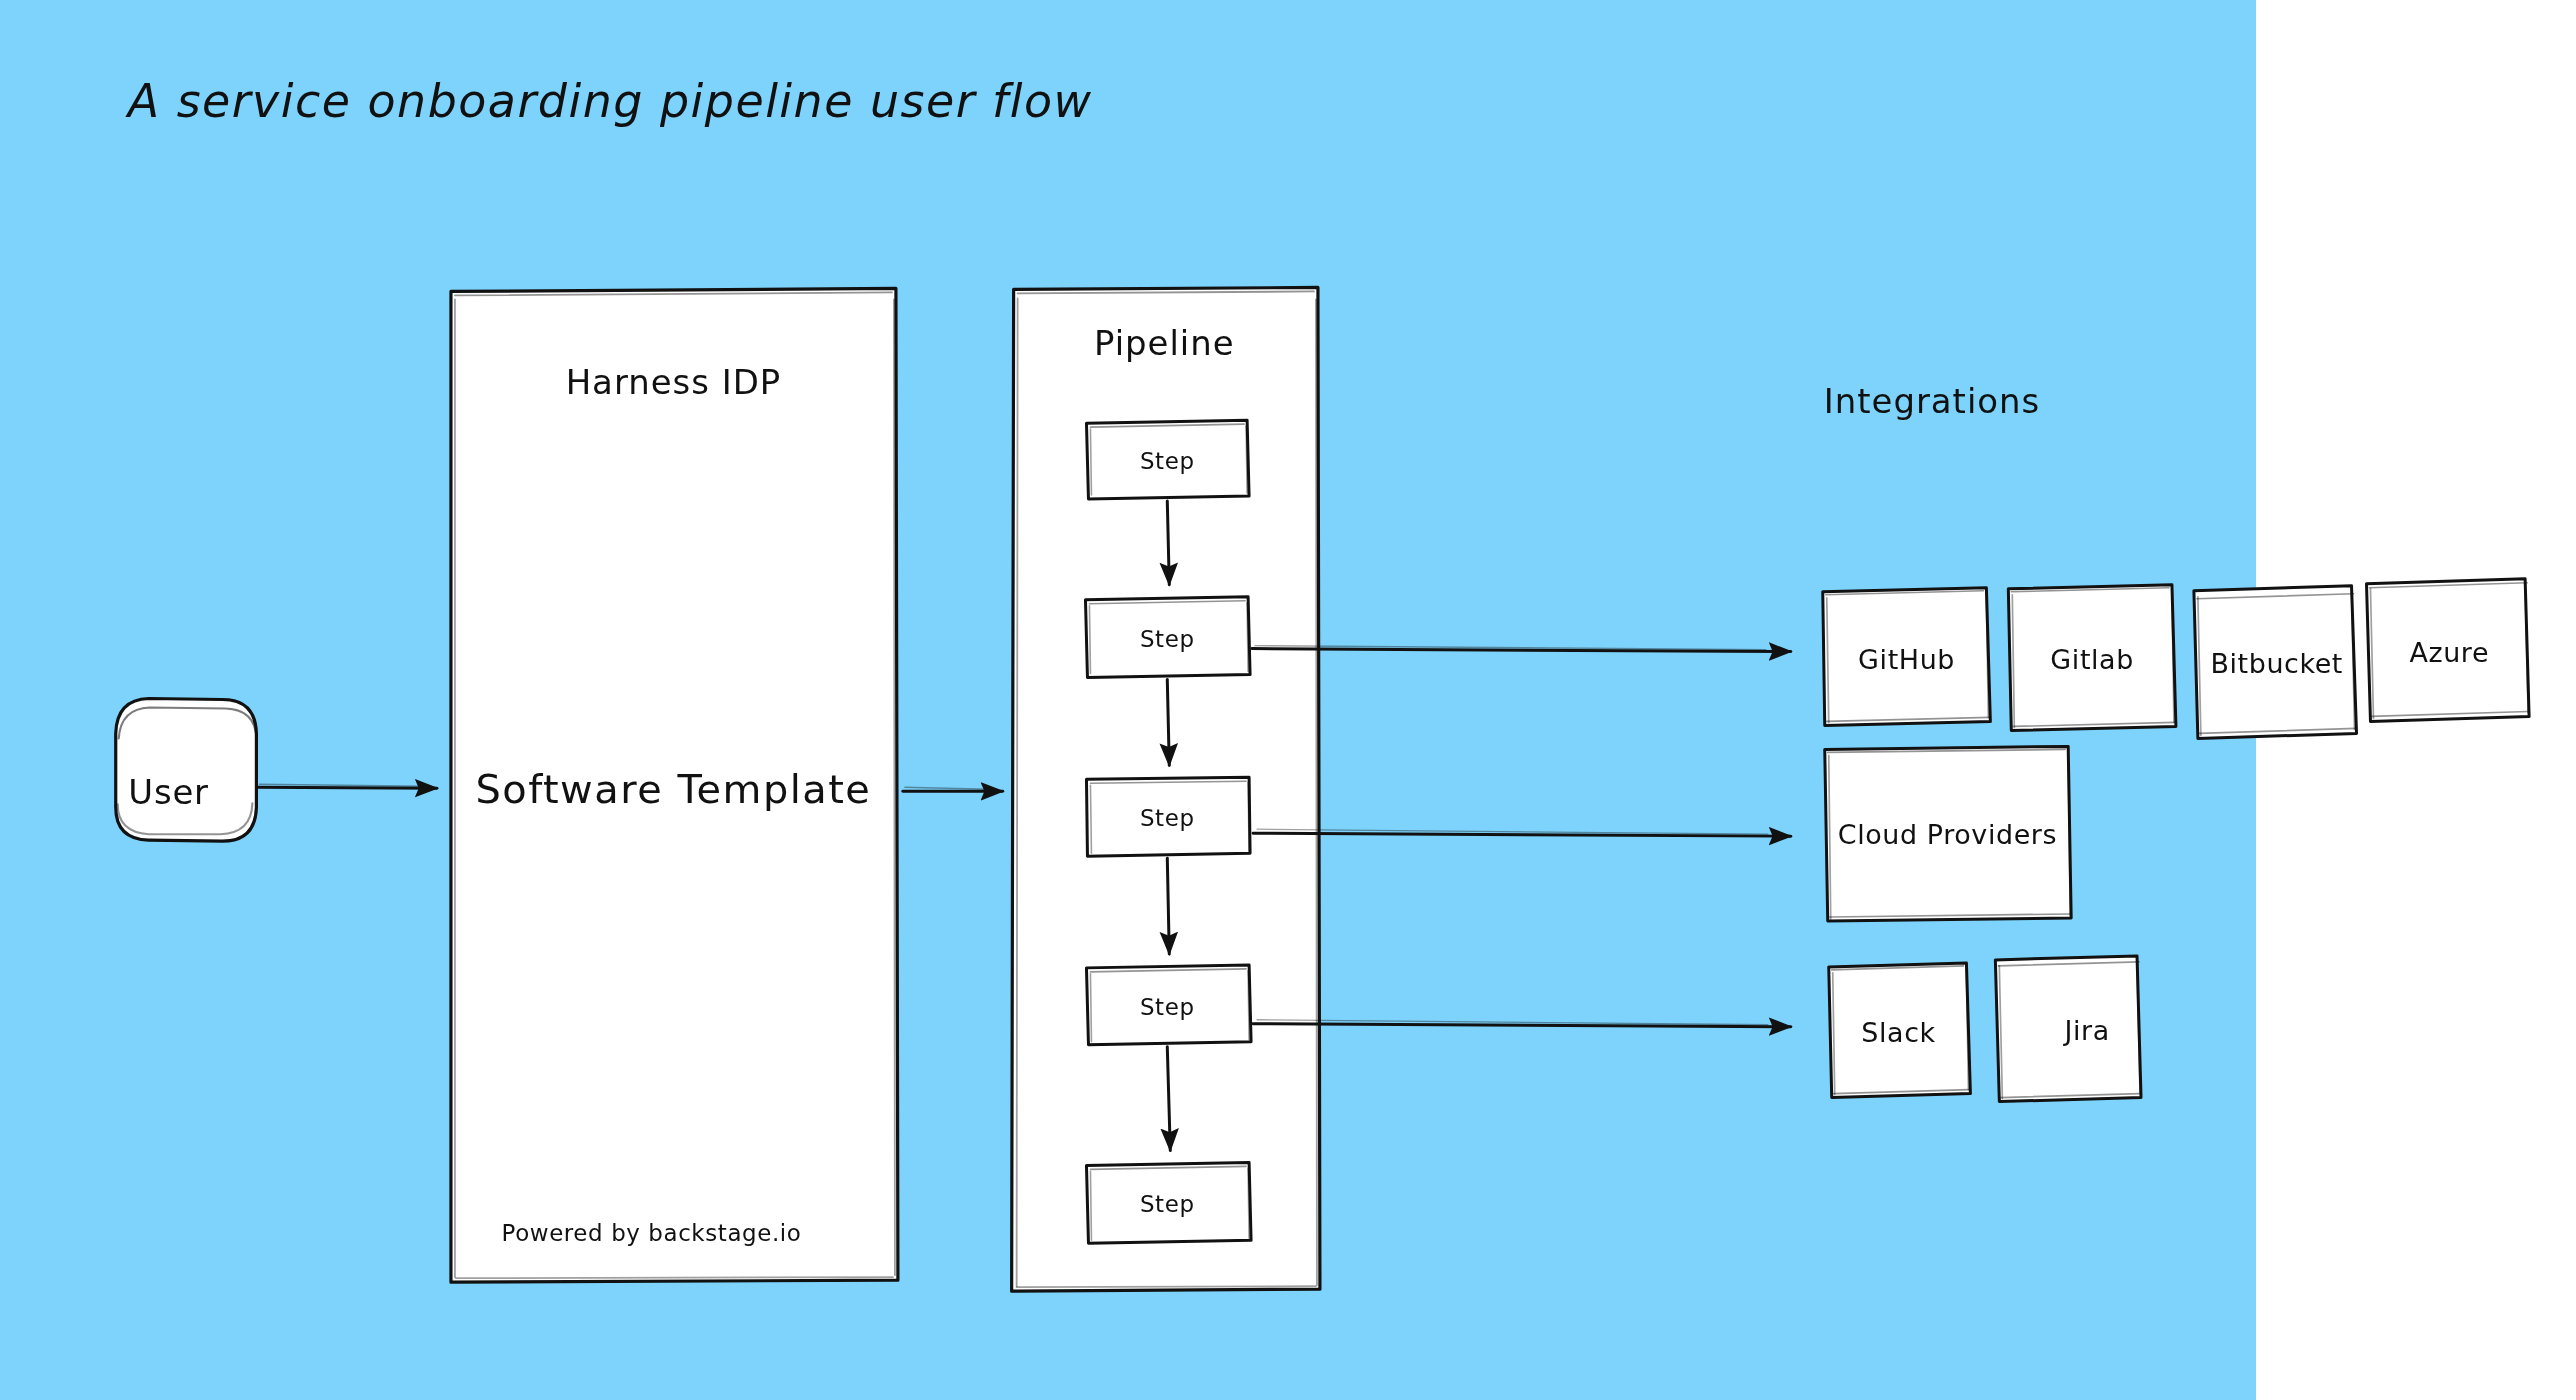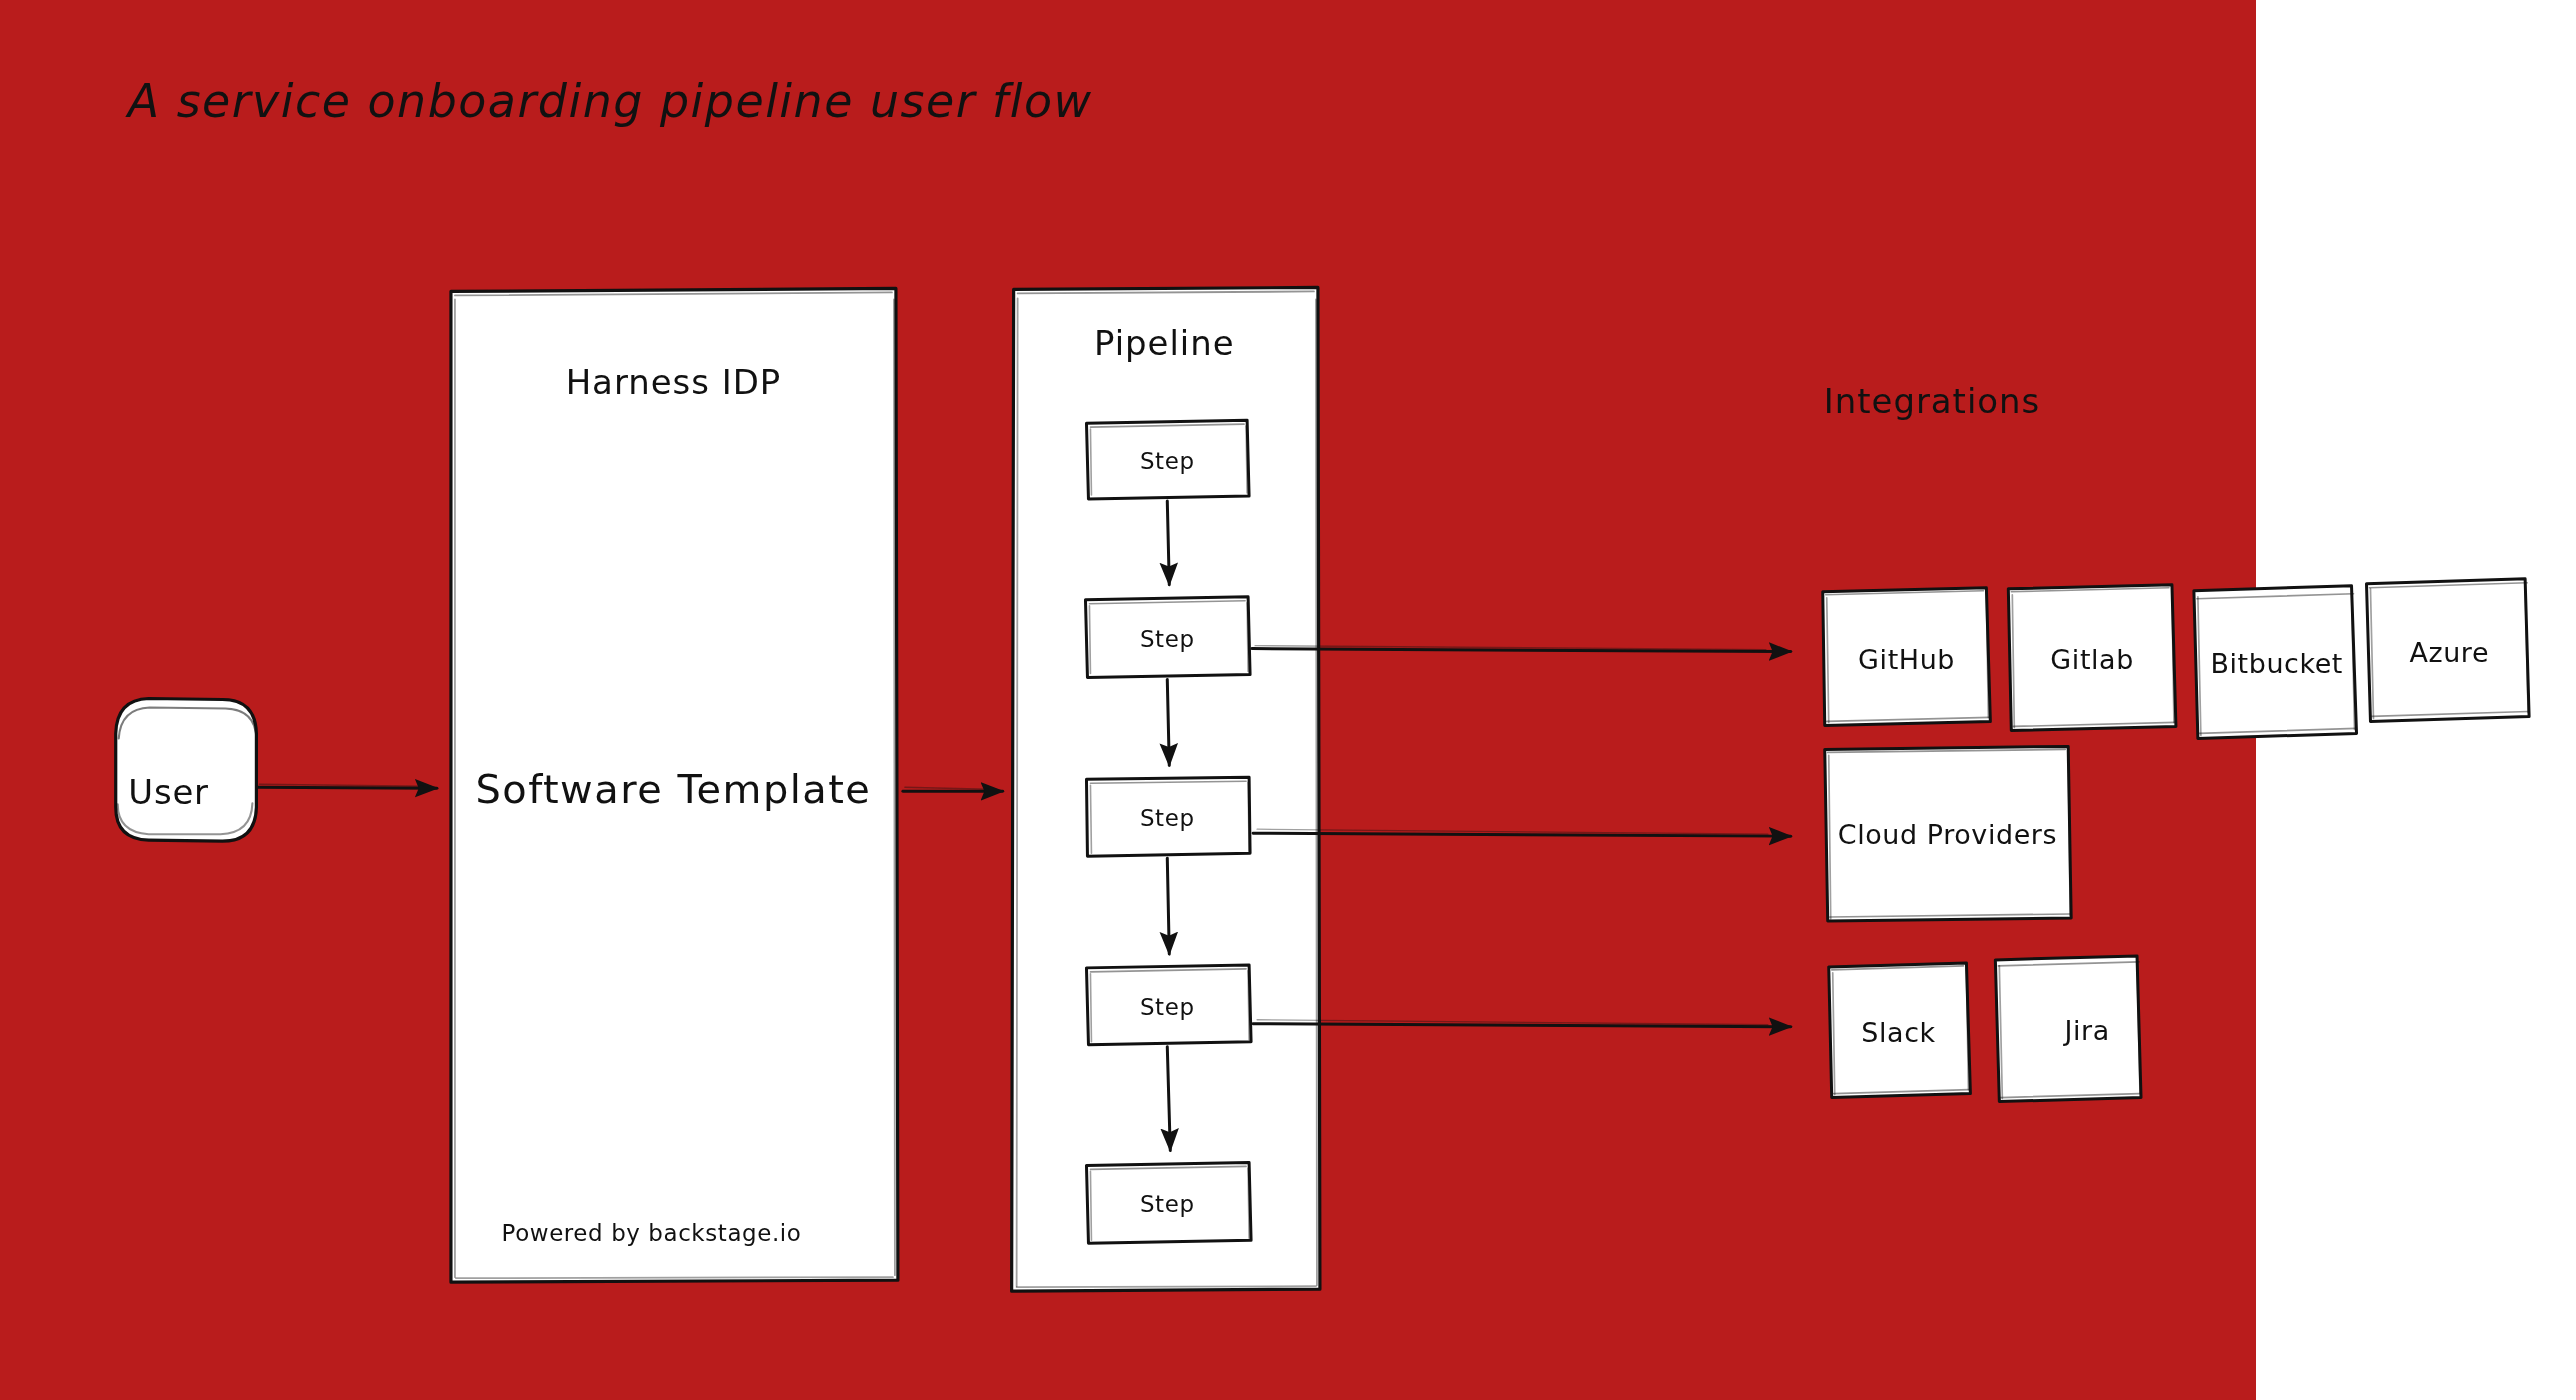--- a/index.html
+++ b/index.html
@@ -10,21 +10,21 @@
   body {
     width: 2576px;
     height: 1401px;
     overflow: hidden;
     font-family: "DejaVu Sans", sans-serif;
   }
   #canvas {
     position: relative;
     width: 2256px;
     height: 1401px;
-    background: #b91c1c;
+    background: #7dd3fc;
   }
   svg.diagram {
     position: absolute;
     top: 0;
     left: 0;
     width: 2576px;
     height: 1401px;
     display: block;
   }
   .hand {

